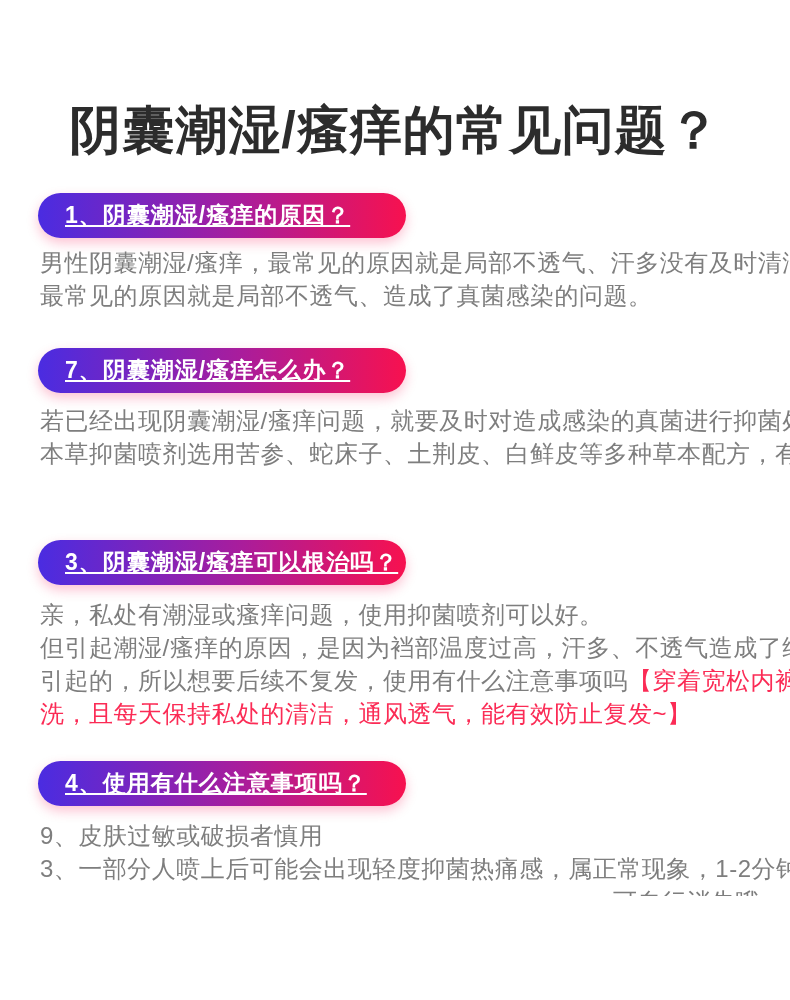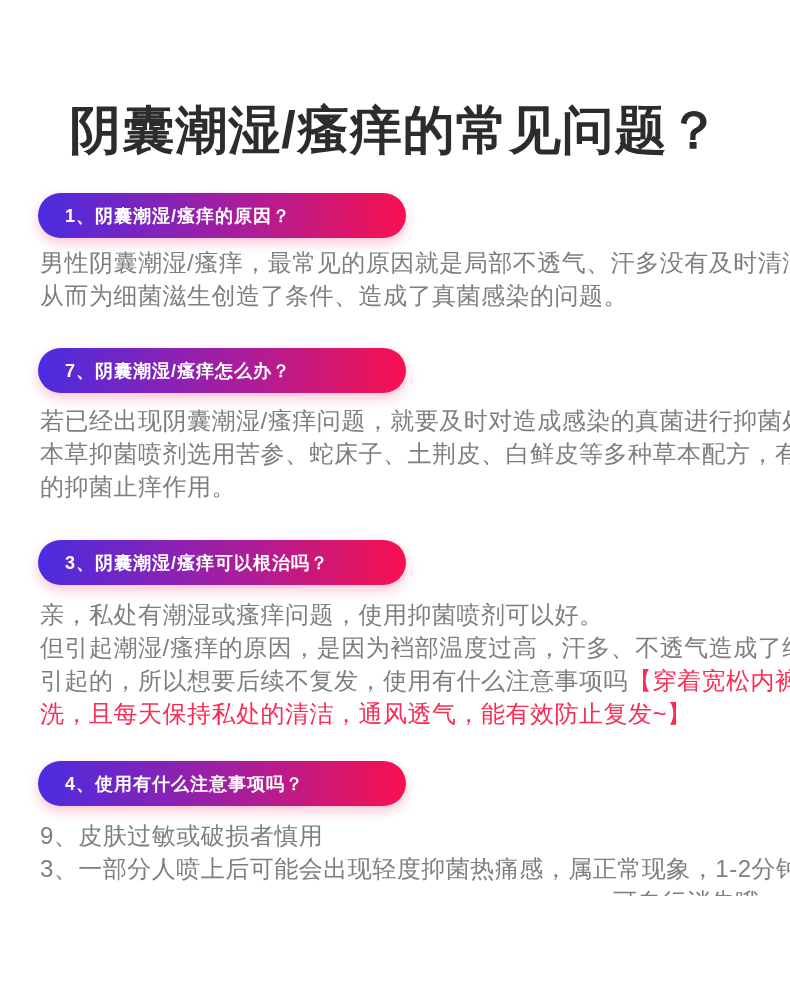--- a/index.html
+++ b/index.html
@@ -31,24 +31,25 @@
     border-radius: 23px;
     background: linear-gradient(90deg, #4a2ce1 0%, #a91d9c 55%, #f7114f 100%);
     box-shadow: 0 5px 12px rgba(247, 17, 79, 0.25);
     display: flex;
     align-items: center;
     box-sizing: border-box;
     padding-left: 27px;
   }
   .banner-label {
     color: #ffffff;
-    font-size: 18px;
+    font-size: 23px;
     font-weight: 700;
     letter-spacing: 1px;
     white-space: nowrap;
+    text-decoration: underline;
   }
   .body-block {
     position: absolute;
     left: 40px;
     width: 720px;
     color: #7e7e7e;
     font-size: 24px;
     line-height: 33px;
     letter-spacing: 0.5px;
   }
@@ -70,30 +71,29 @@
 
 <div class="page">
 
   <h1 class="page-title">阴囊潮湿/瘙痒的常见问题？</h1>
 
   <div class="banner" id="b1">
     <span class="banner-label">1、阴囊潮湿/瘙痒的原因？</span>
   </div>
   <div class="body-block" id="p1">
     <div class="body-line">男性阴囊潮湿/瘙痒，最常见的原因就是局部不透气、汗多没有及时清洁，</div>
-    <div class="body-line">从而为细菌滋生创造了条件、造成了真菌感染的问题。</div>
+    <div class="body-line">最常见的原因就是局部不透气、造成了真菌感染的问题。</div>
   </div>
 
   <div class="banner" id="b2">
     <span class="banner-label">7、阴囊潮湿/瘙痒怎么办？</span>
   </div>
   <div class="body-block" id="p2">
     <div class="body-line">若已经出现阴囊潮湿/瘙痒问题，就要及时对造成感染的真菌进行抑菌处理，</div>
     <div class="body-line">本草抑菌喷剂选用苦参、蛇床子、土荆皮、白鲜皮等多种草本配方，有明显</div>
-    <div class="body-line">的抑菌止痒作用。</div>
   </div>
 
   <div class="banner" id="b3">
     <span class="banner-label">3、阴囊潮湿/瘙痒可以根治吗？</span>
   </div>
   <div class="body-block" id="p3a">
     <div class="body-line">亲，私处有潮湿或瘙痒问题，使用抑菌喷剂可以好。</div>
   </div>
   <div class="body-block" id="p3b">
     <div class="body-line">但引起潮湿/瘙痒的原因，是因为裆部温度过高，汗多、不透气造成了细菌滋生</div>

